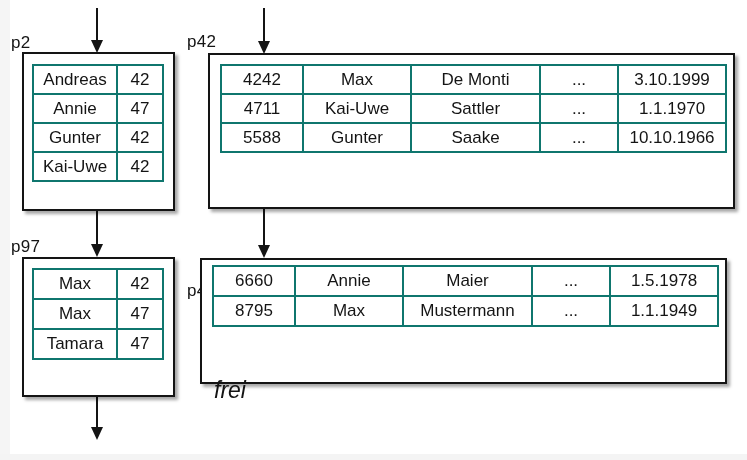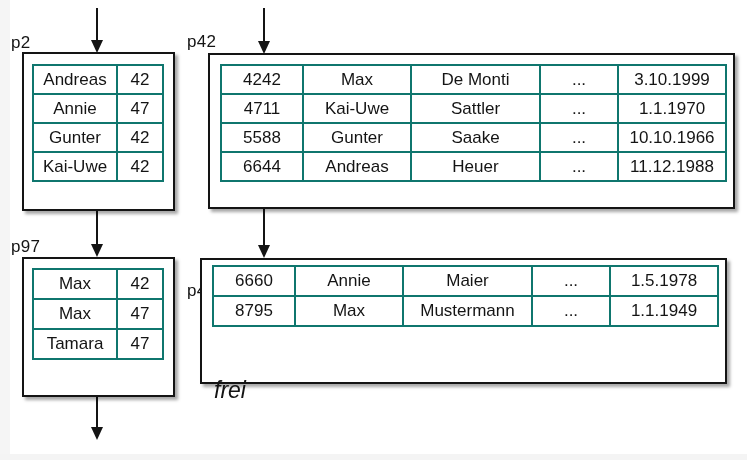--- a/index.html
+++ b/index.html
@@ -155,27 +155,20 @@
         <td>...</td>
         <td>1.1.1970</td>
       </tr>
       <tr>
         <td>5588</td>
         <td>Gunter</td>
         <td>Saake</td>
         <td>...</td>
         <td>10.10.1966</td>
       </tr>
-      <tr>
-        <td>6644</td>
-        <td>Andreas</td>
-        <td>Heuer</td>
-        <td>...</td>
-        <td>11.12.1988</td>
-      </tr>
     </tbody>
       </table>
   </div>
 
   <div class="page-label" style="left:11px; top:237px;">p97</div>
   <div class="page" style="left:22px; top:257px; width:153px; height:140px;">
     <table class="ptable rows3" style="left:8px; top:9px; width:130px;">
       <colgroup>
           <col style="width:84px">
           <col style="width:46px">

